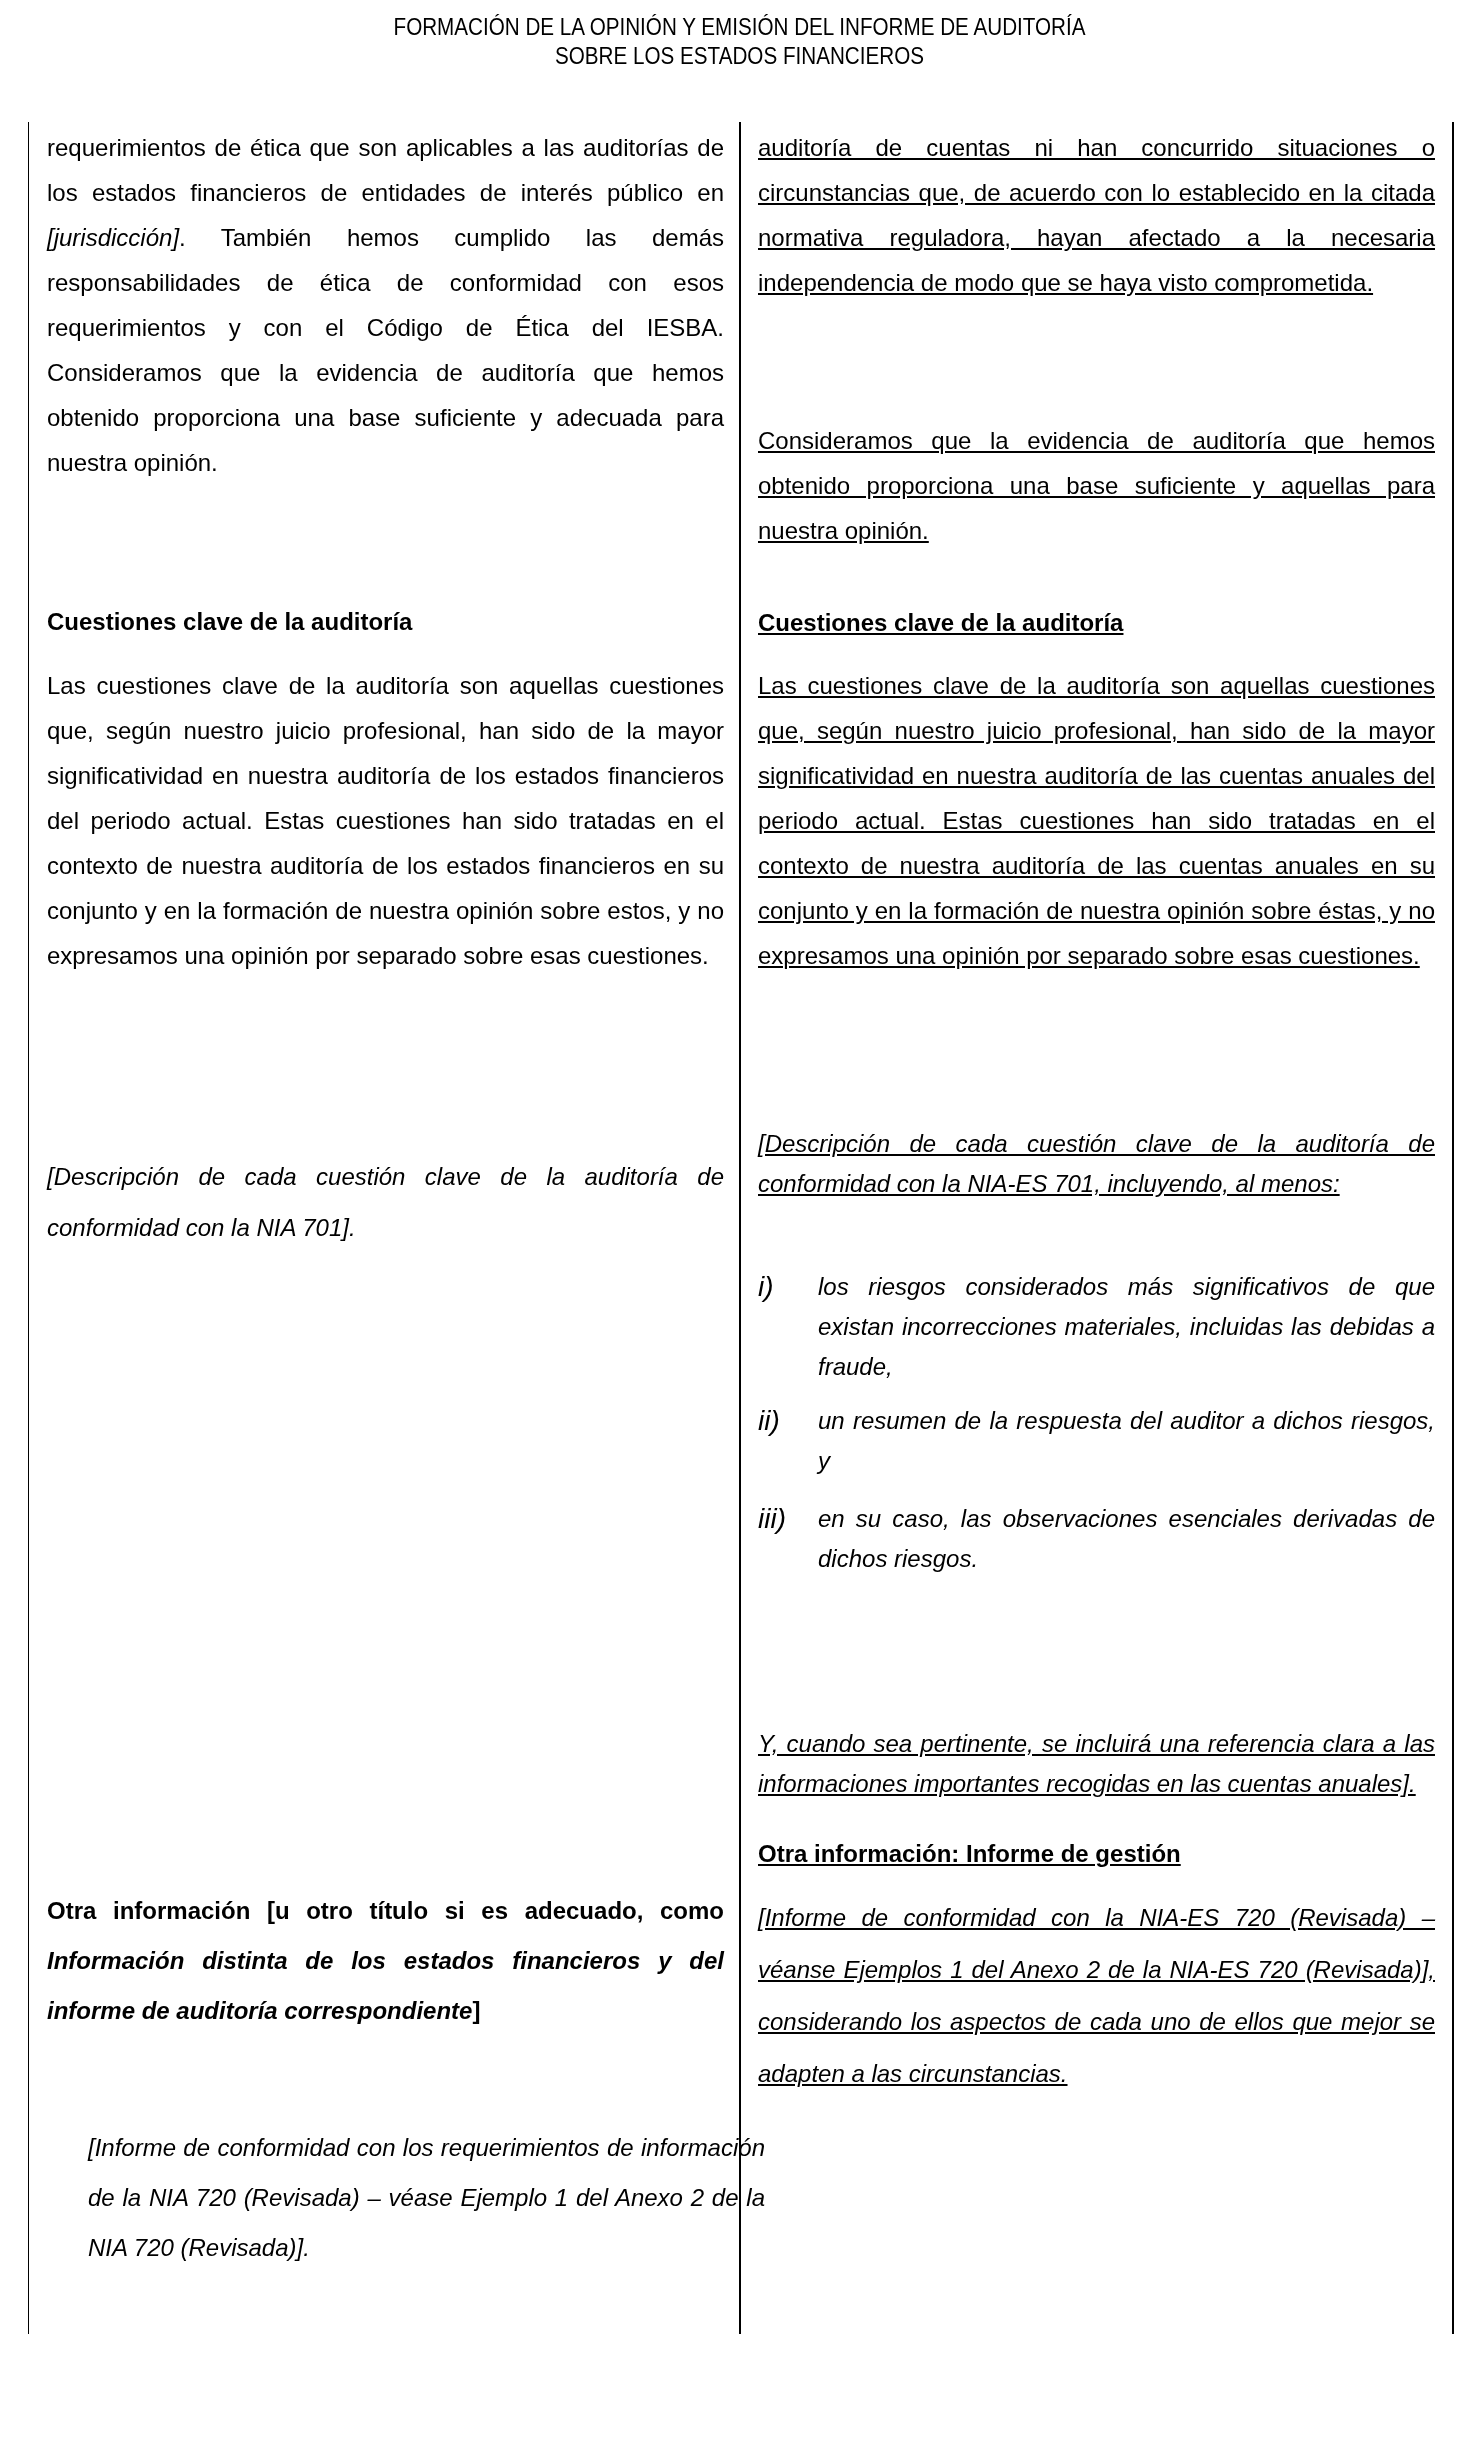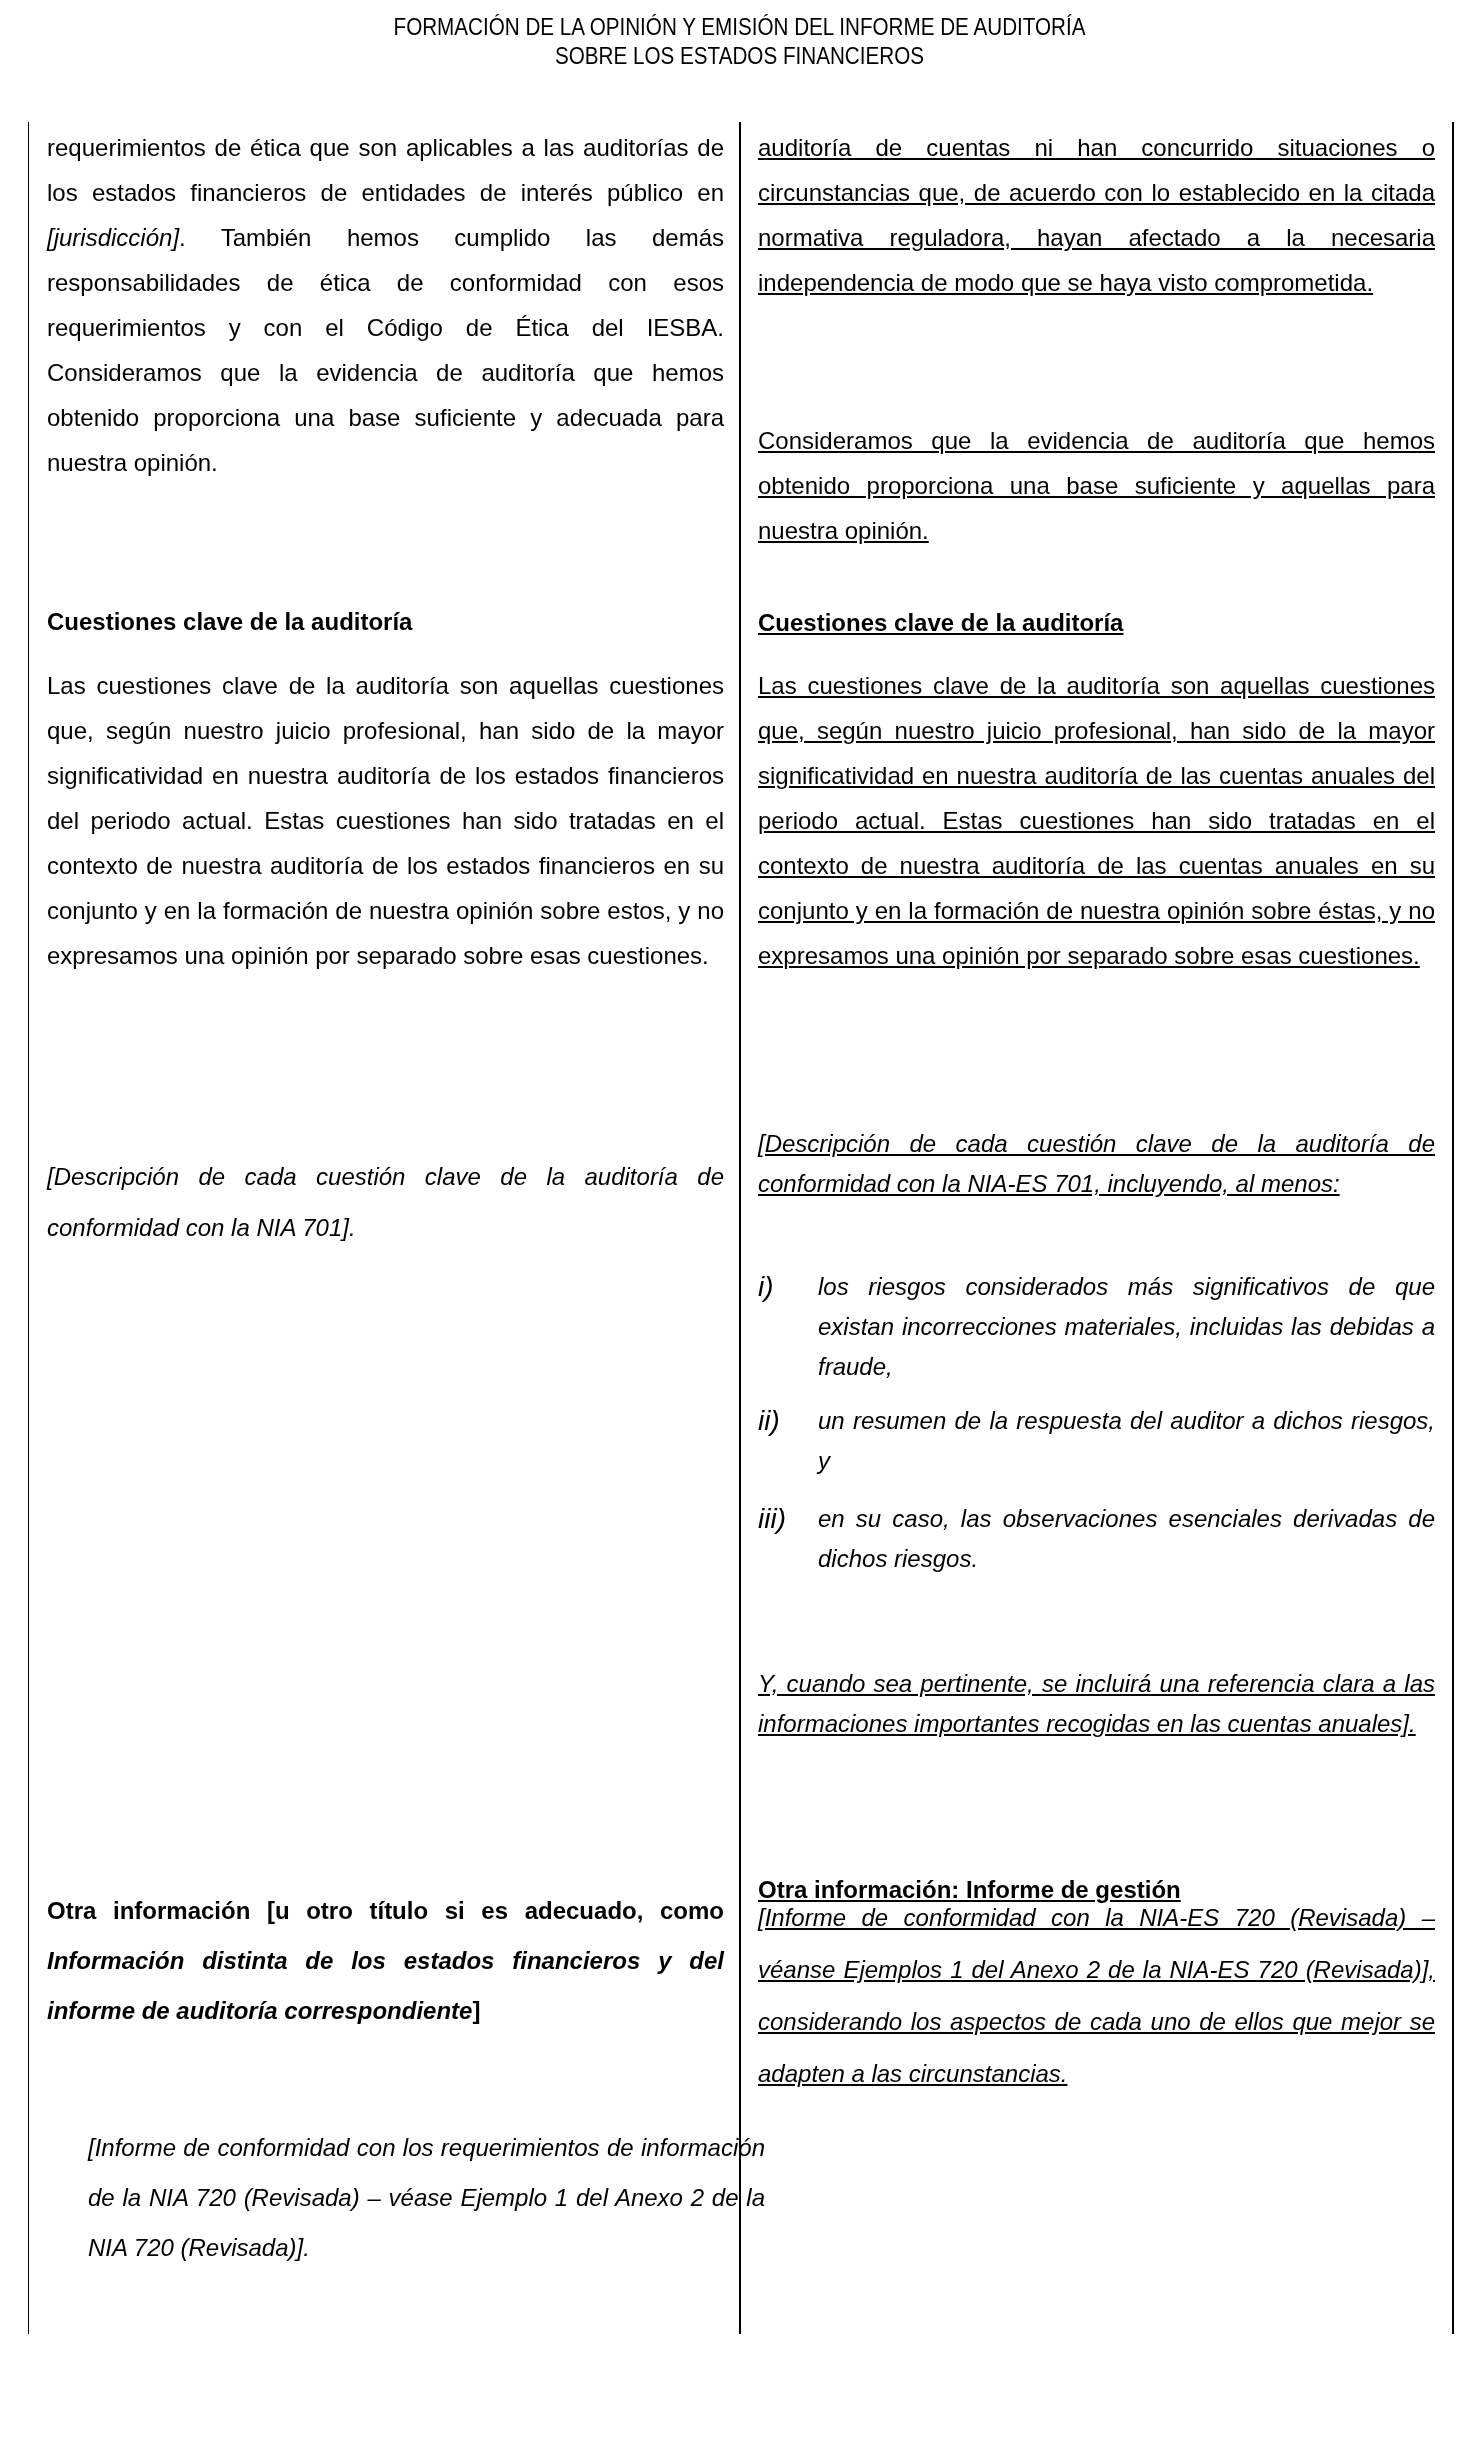--- a/index.html
+++ b/index.html
@@ -68,19 +68,19 @@
     <div class="li-label" style="top:1267px;">i)</div>
     <div class="li-text" style="top:1267px;">los riesgos considerados más significativos de que existan incorrecciones materiales, incluidas las debidas a fraude,</div>
 
     <div class="li-label" style="top:1401px;text-align:right;">ii)</div>
     <div class="li-text" style="top:1401px;">un resumen de la respuesta del auditor a dichos riesgos, y</div>
 
     <div class="li-label" style="top:1499px;">iii)</div>
     <div class="li-text" style="top:1499px;">en su caso, las observaciones esenciales derivadas de dichos riesgos.</div>
   </div>
 
-  <div class="block blk-r ital" style="top:1664px; line-height:40px;">Y, cuando sea pertinente, se incluirá una referencia clara a las informaciones importantes recogidas en las cuentas anuales].</div>
+  <div class="block blk-r ital" style="top:1724px; line-height:40px;">Y, cuando sea pertinente, se incluirá una referencia clara a las informaciones importantes recogidas en las cuentas anuales].</div>
 
-  <div class="block blk-r bold lh51" style="top:1831px;margin-top:36px;">Otra información: Informe de gestión</div>
+  <div class="block blk-r bold lh51" style="top:1831px;">Otra información: Informe de gestión</div>
 
   <div class="block blk-r ital" style="top:1892px; line-height:52px;">[Informe de conformidad con la NIA-ES 720 (Revisada) – véanse Ejemplos 1 del Anexo 2 de la NIA-ES 720 (Revisada)], considerando los aspectos de cada uno de ellos que mejor se adapten a las circunstancias.</div>
 </div>
 
 
 </body></html>

